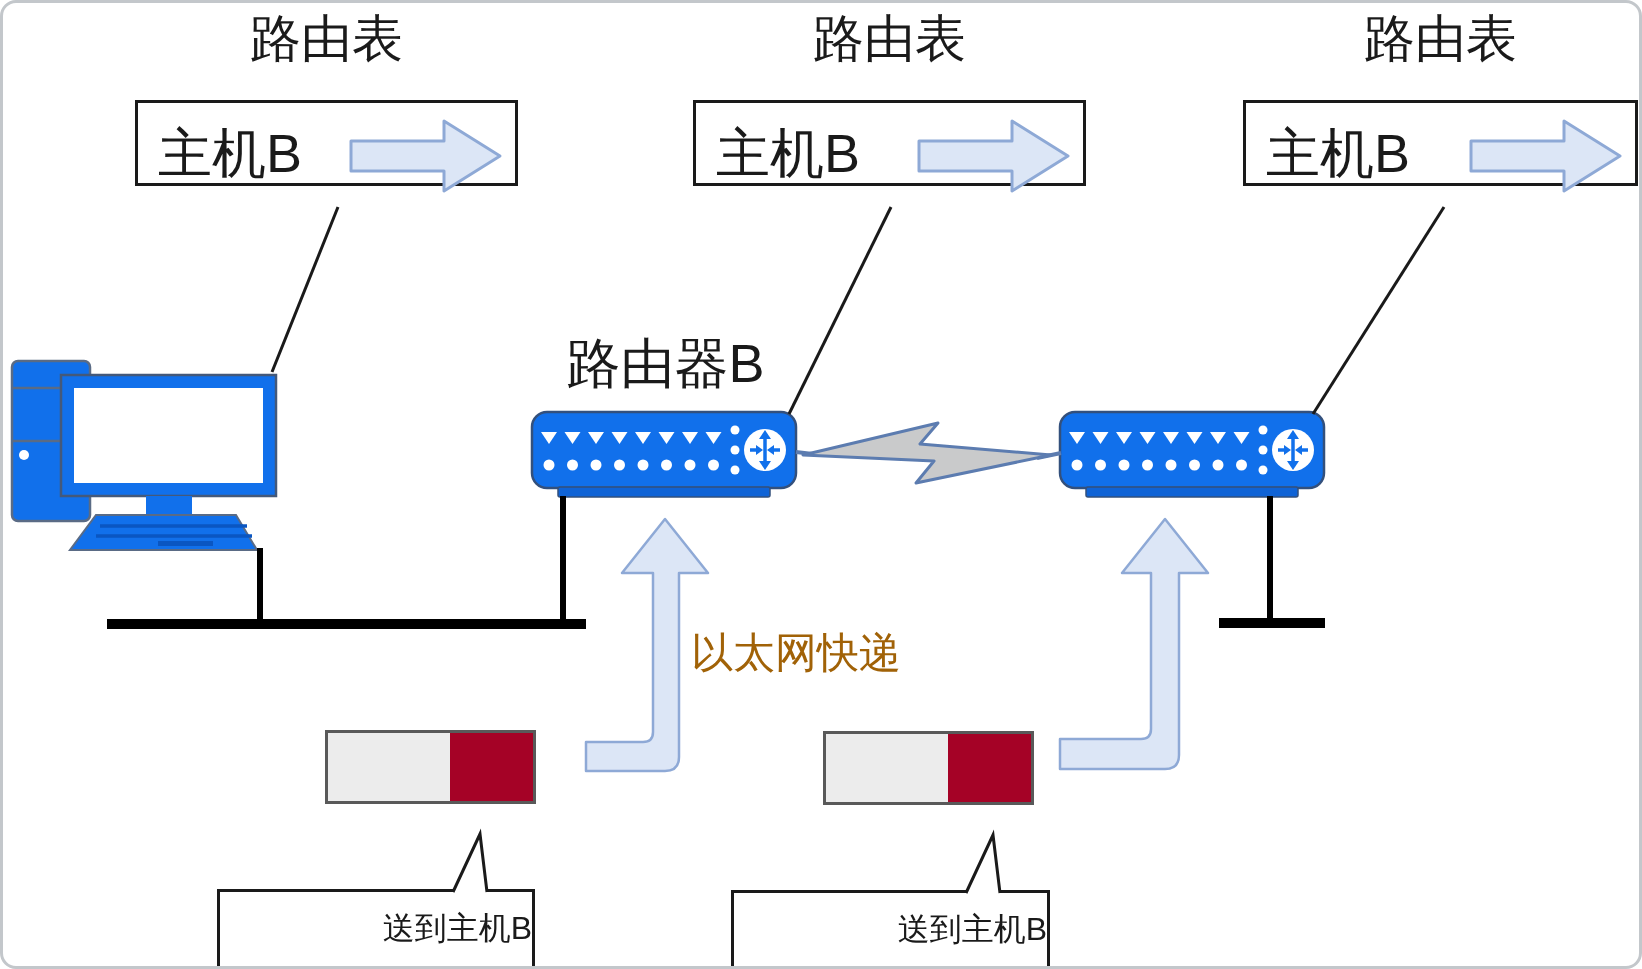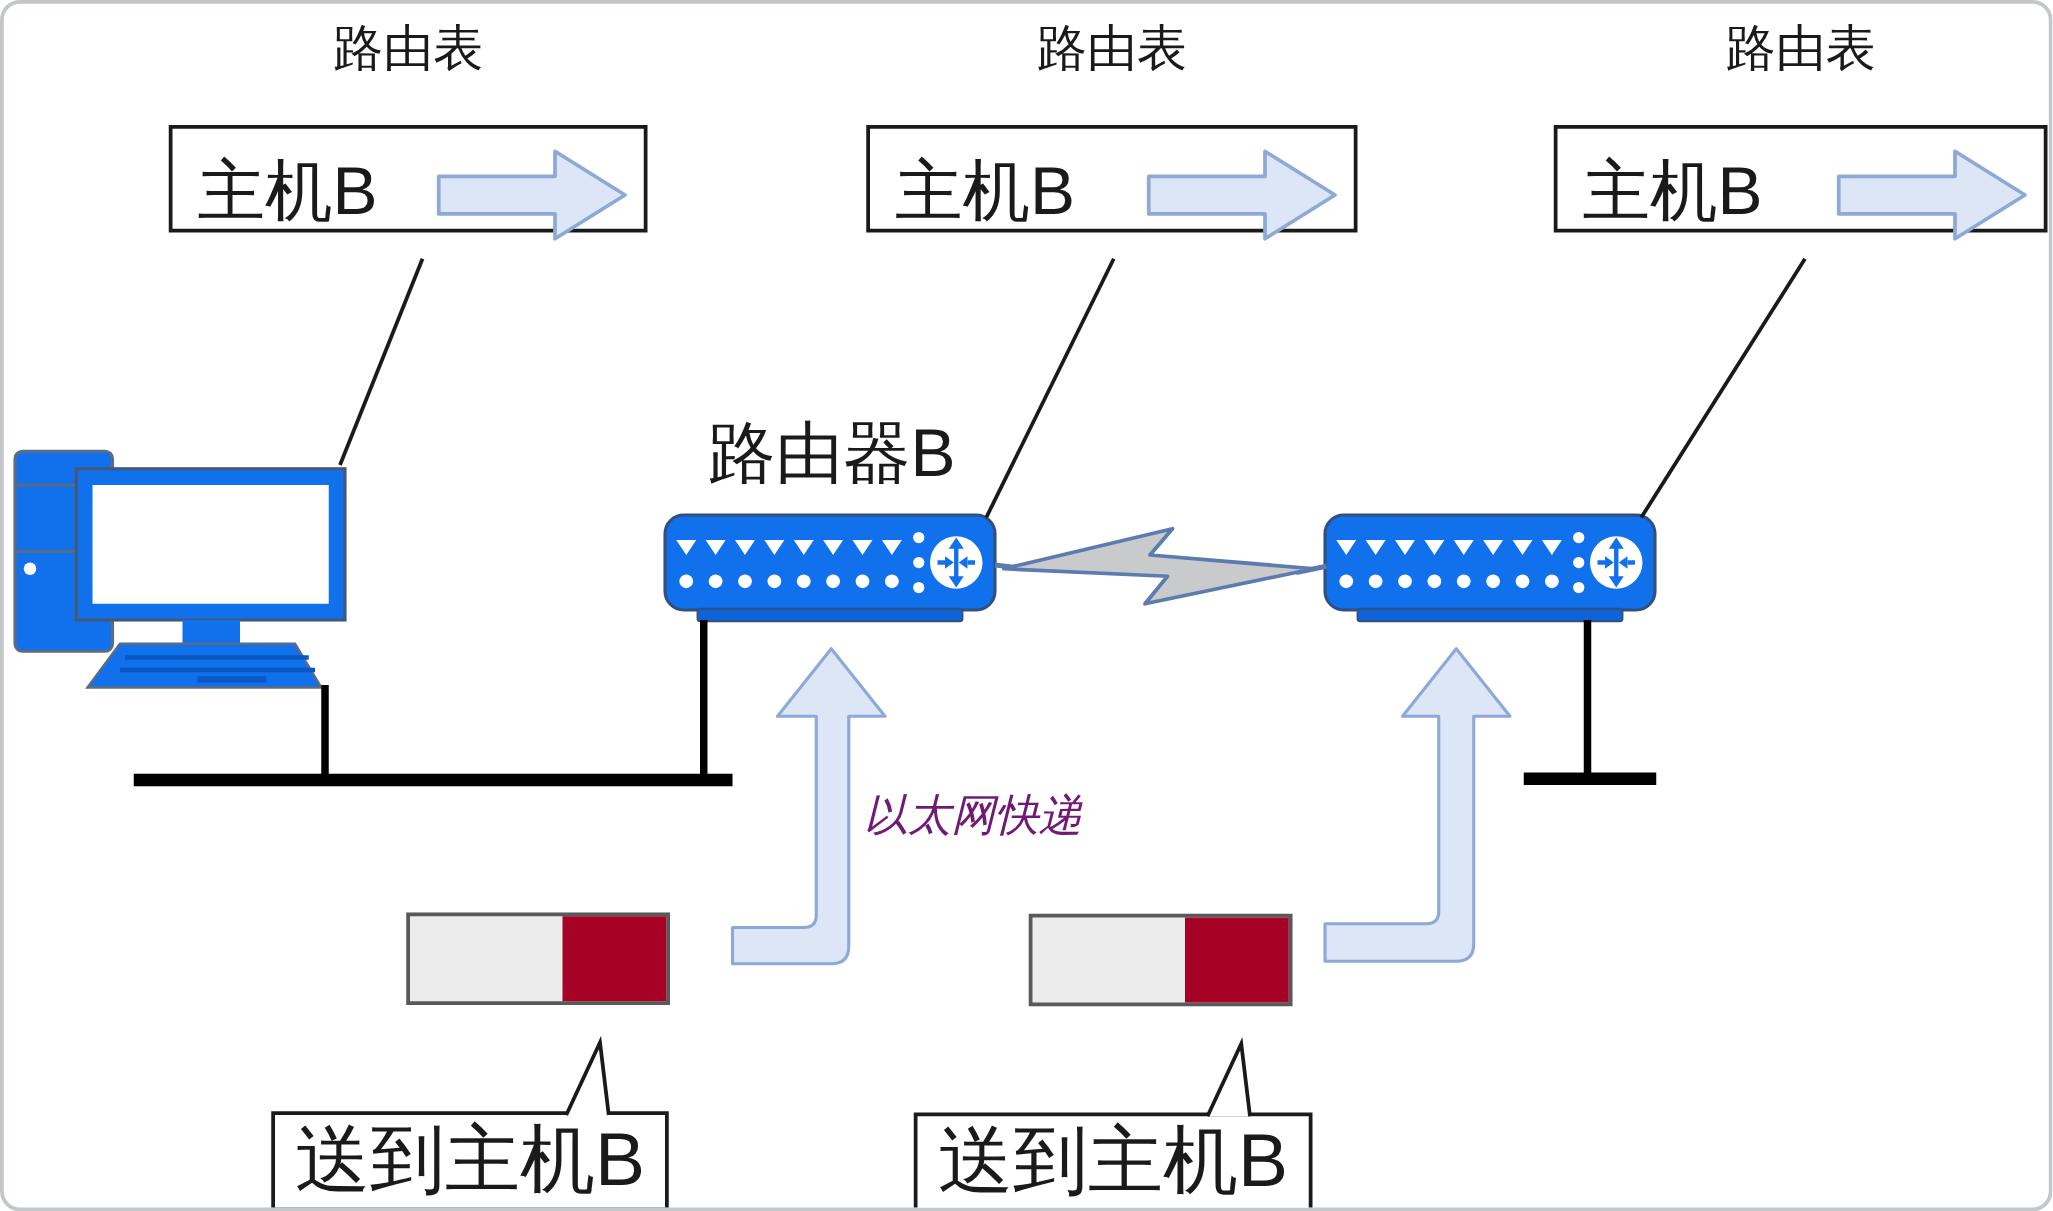--- a/index.html
+++ b/index.html
@@ -9,49 +9,49 @@
     background:#ffffff;
     border:3px solid #c3c7cb;
     border-radius:16px;
     box-sizing:border-box;
     overflow:hidden;
     font-family:"Liberation Sans","DejaVu Sans",sans-serif;
     color:#1a1a1a;
   }
   .abs{position:absolute;}
   .rt-title{
-    font-size:40px;line-height:60px;text-align:center;white-space:nowrap;
+    font-size:51px;line-height:60px;text-align:center;white-space:nowrap;
   }
   .rt-box{
     position:absolute;
     background:#ffffff;border:3px solid #1a1a1a;box-sizing:border-box;
     height:86px;
   }
   .rt-entry{
     position:absolute;left:20px;top:0;height:100px;line-height:100px;
     font-size:54px;white-space:nowrap;
   }
   .rt-arrow{position:absolute;right:12px;top:11px;}
   .node-label{
     font-size:54px;line-height:60px;text-align:center;white-space:nowrap;
   }
   .flow-label{
-    font-size:35px;line-height:48px;white-space:nowrap;color:#701a75;font-style:italic;
+    font-size:42px;line-height:48px;white-space:nowrap;color:#a16207;
   }
   .packet{
     position:absolute;width:211px;height:74px;box-sizing:border-box;
     border:3px solid #595959;background:#ECECEC;
   }
   .packet-header{
     position:absolute;right:0;top:0;bottom:0;width:83px;background:#A50226;
   }
   .callout-box{
     position:absolute;width:318px;height:80px;box-sizing:border-box;
     background:#ffffff;border:3px solid #1a1a1a;
-    font-size:60px;line-height:72px;text-align:center;white-space:nowrap;
+    font-size:32px;line-height:72px;text-align:right;white-space:nowrap;
   }
   .overlay{
     position:absolute;left:0;top:0;width:1642px;height:969px;
     pointer-events:none;z-index:10;
   }
   .devsvg{position:absolute;z-index:2;}
   .callout-box{z-index:3;}
   .packet{z-index:3;}
 </style>
 </head>

